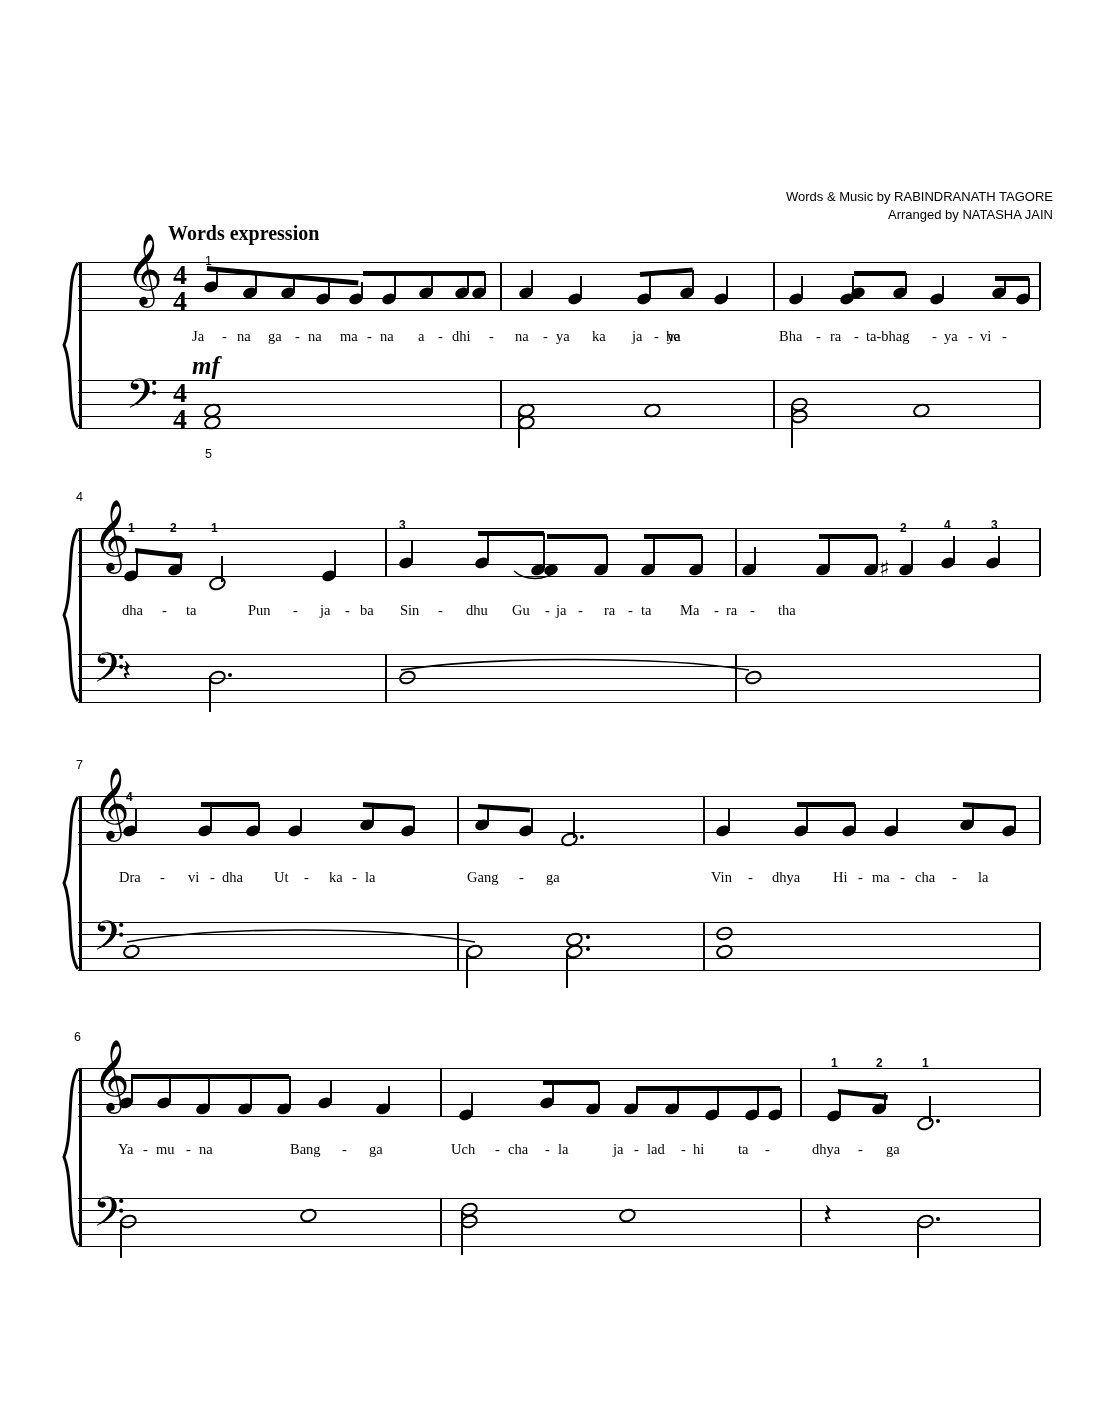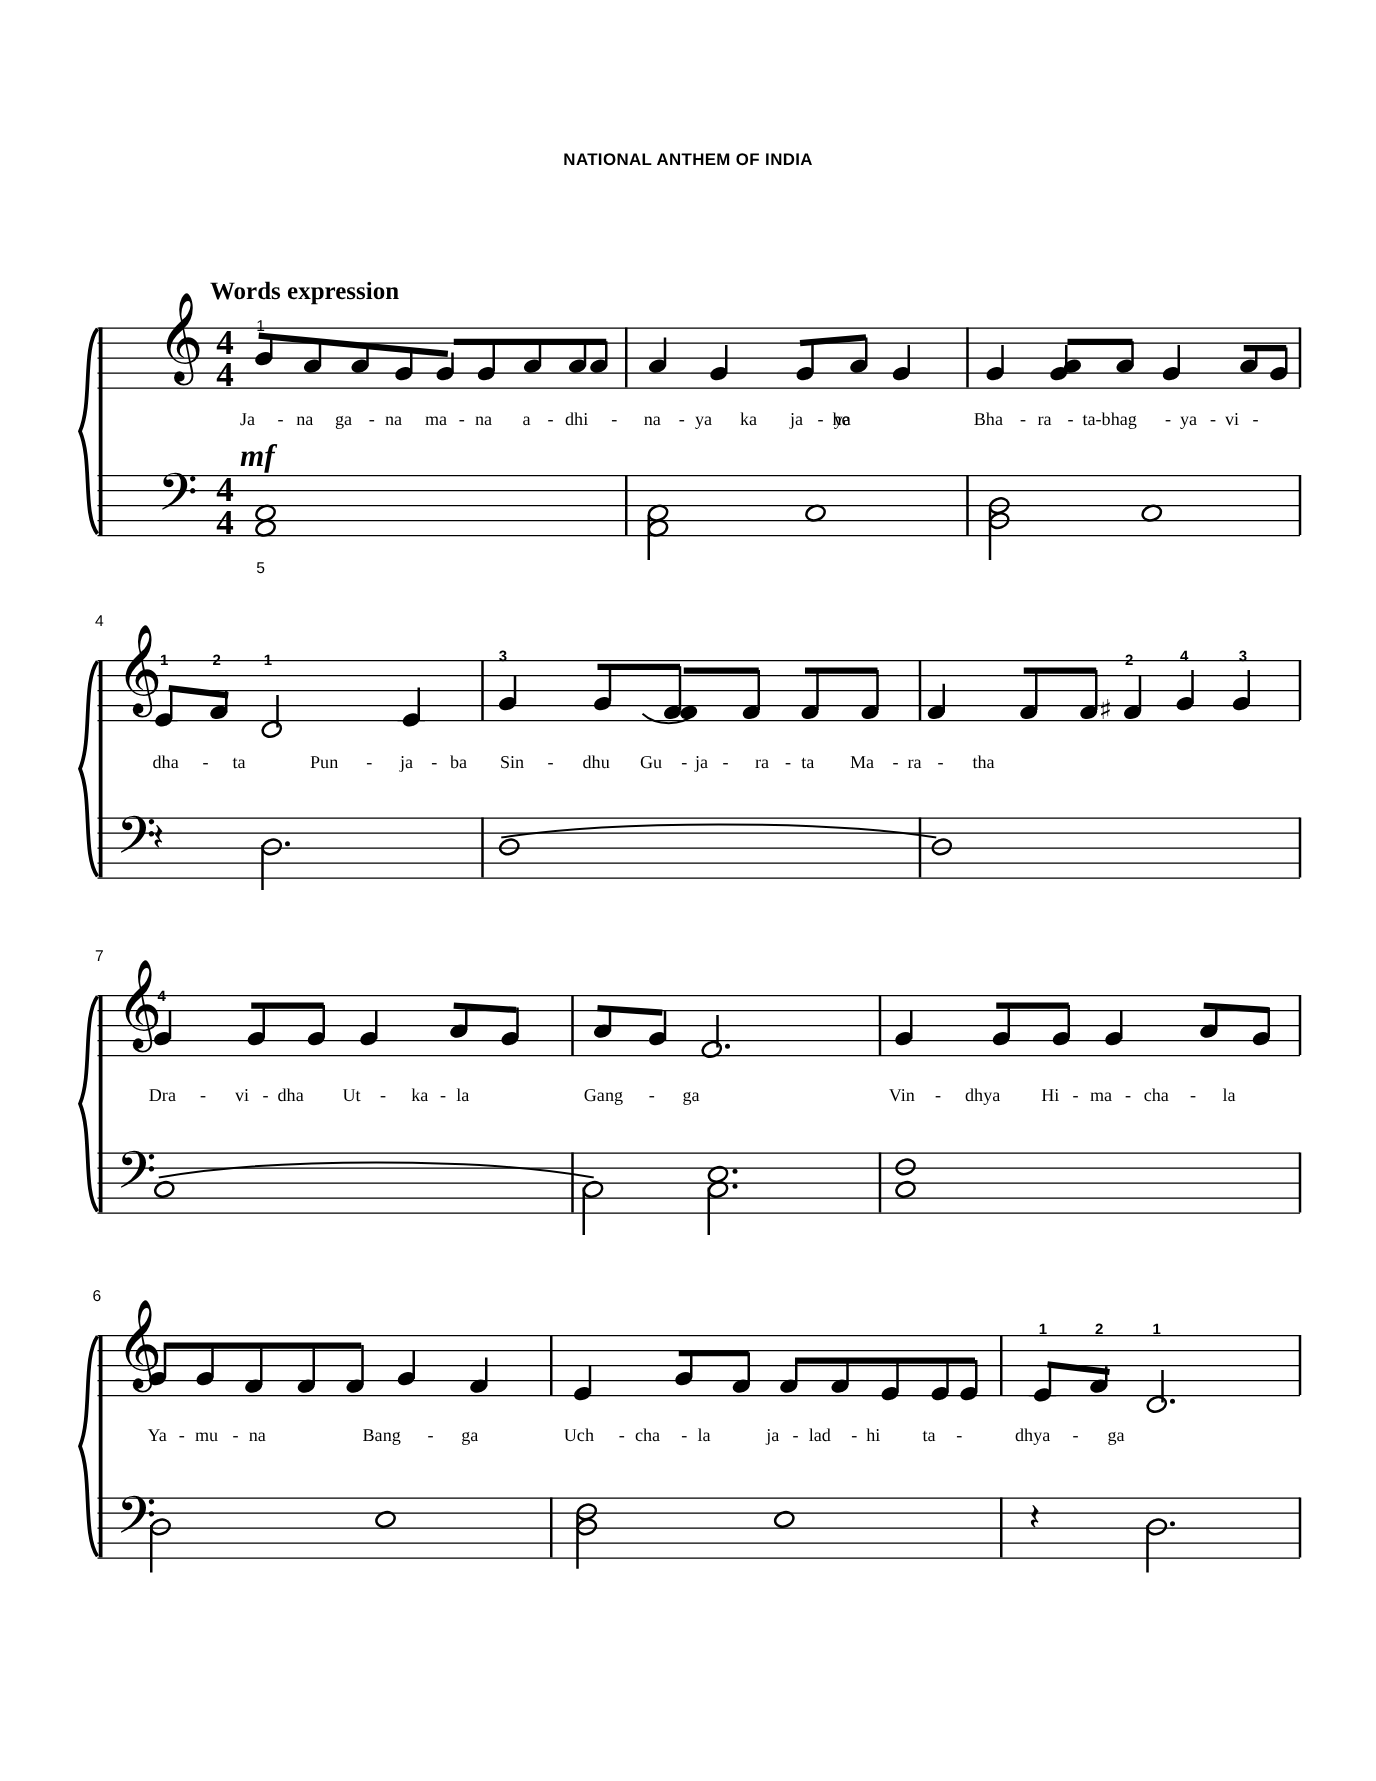--- a/index.html
+++ b/index.html
@@ -83,22 +83,25 @@
   .fing{position:absolute;font-size:12px;font-weight:bold;}
 
   
   .lyric{position:absolute;font-size:14.5px;font-family:"Liberation Serif", serif;white-space:pre;}
 </style>
 </head>
 <body>
 
 <div class="sheet">
 
-  <div class="subtitle">NATIONAL ANTHEM OF INDIA</div>
-
+
+  <div class="credits">
+    <div>Words &amp; Music by RABINDRANATH TAGORE</div>
+    <div>Arranged by NATASHA JAIN</div>
+  </div>
 
   <div class="tempo">Words expression</div>
   <div class="dynamic">mf</div>
 
   <div class="system" style="top:0;height:240px;">
 
     <div class="measnum" style="left:205px;top:254px;">1</div>
     <div class="measnum" style="left:205px;top:447px;">5</div>
 
     <div class="brace" style="top:262px;height:166px;">

